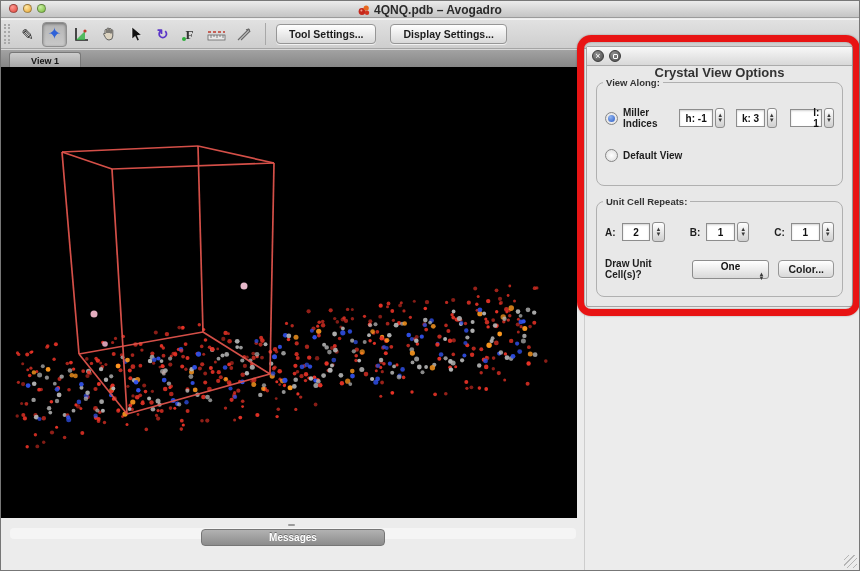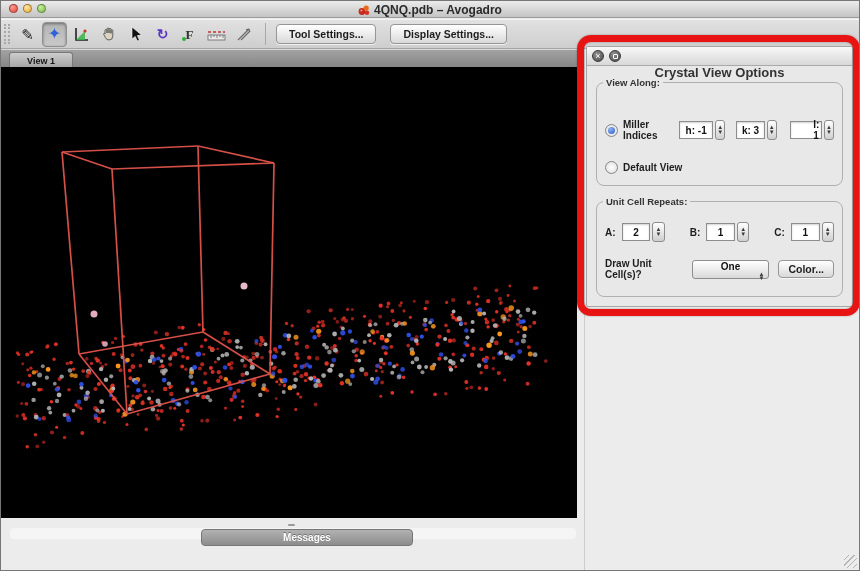--- a/index.html
+++ b/index.html
@@ -56,35 +56,35 @@
     display:inline-flex; align-items:center; justify-content:center;
   }
   .toolbar .mac-btn { margin-right:14px; }
   
   .tabbar {
     position:absolute; top:48px; left:0; width:576px; height:18px;
     background:linear-gradient(#a2a2a2,#868686);
     border-top:1px solid #d8d8d8;
   }
   .tab {
-    position:absolute; left:8px; top:2px; width:64px; height:16px;
+    position:absolute; left:8px; top:2px; width:72px; height:16px;
     background:linear-gradient(#cdcdcd,#a3a3a3);
     border:1px solid #787878; border-bottom:none; border-radius:3px 3px 0 0;
     font-size:9px; font-weight:600; color:#171717;
     display:flex; align-items:center; justify-content:center;
   }
   
   .canvas { position:absolute; top:66px; left:0; width:576px; height:451px; background:#000; }
   .canvas svg { display:block; }
   
   .bottom-left { position:absolute; top:517px; left:0; width:576px; height:54px; background:#ececec; }
   .splitter-dot { position:absolute; left:287px; top:6px; width:7px; height:2px; background:#9a9a9a; border-radius:1px; }
   .msg-strip { position:absolute; left:9px; top:10px; width:566px; height:11px; background:#f5f5f5; border-radius:4px; }
   .messages-button {
-    position:absolute; left:200px; top:11px; width:212px; height:17px;
+    position:absolute; left:200px; top:11px; width:184px; height:17px;
     background:linear-gradient(#b2b2b2,#8c8c8c);
     border:1px solid #767676; border-radius:4px;
     color:#fff; font-size:10px; font-weight:600; text-shadow:0 -1px 0 rgba(0,0,0,.35);
     display:flex; align-items:center; justify-content:center;
   }
   
   .dock { position:absolute; top:48px; left:576px; width:284px; height:523px; background:#ececec; }
   .dock-divider { position:absolute; left:7px; top:0; bottom:0; width:1px; background:#cdcdcd; }
   .resize-grip {
     position:absolute; right:2px; bottom:2px; width:13px; height:13px;
@@ -924,21 +924,21 @@
       <div class="win-circle">
           <span class="float-inner"></span>
         </div>
       <div class="panel-title">Crystal View Options</div>
     </div>
     <div class="panel-body">
 
       <div class="groupbox" style="height:104px;">
         <div class="group-legend">View Along:</div>
 
-        <div class="row" style="margin-top:28px;">
+        <div class="row" style="margin-top:16px;">
           <div class="radio checked">
               <div class="dot"></div>
             </div>
           <span class="ctl-label" style="margin-left:5px; margin-right:9px;">Miller Indices</span>
 
           <div class="spinfield" style="width:44px;">h: -1</div>
           <div class="stepper">
               <span>▲</span>
               <span>▼</span>
             </div>

